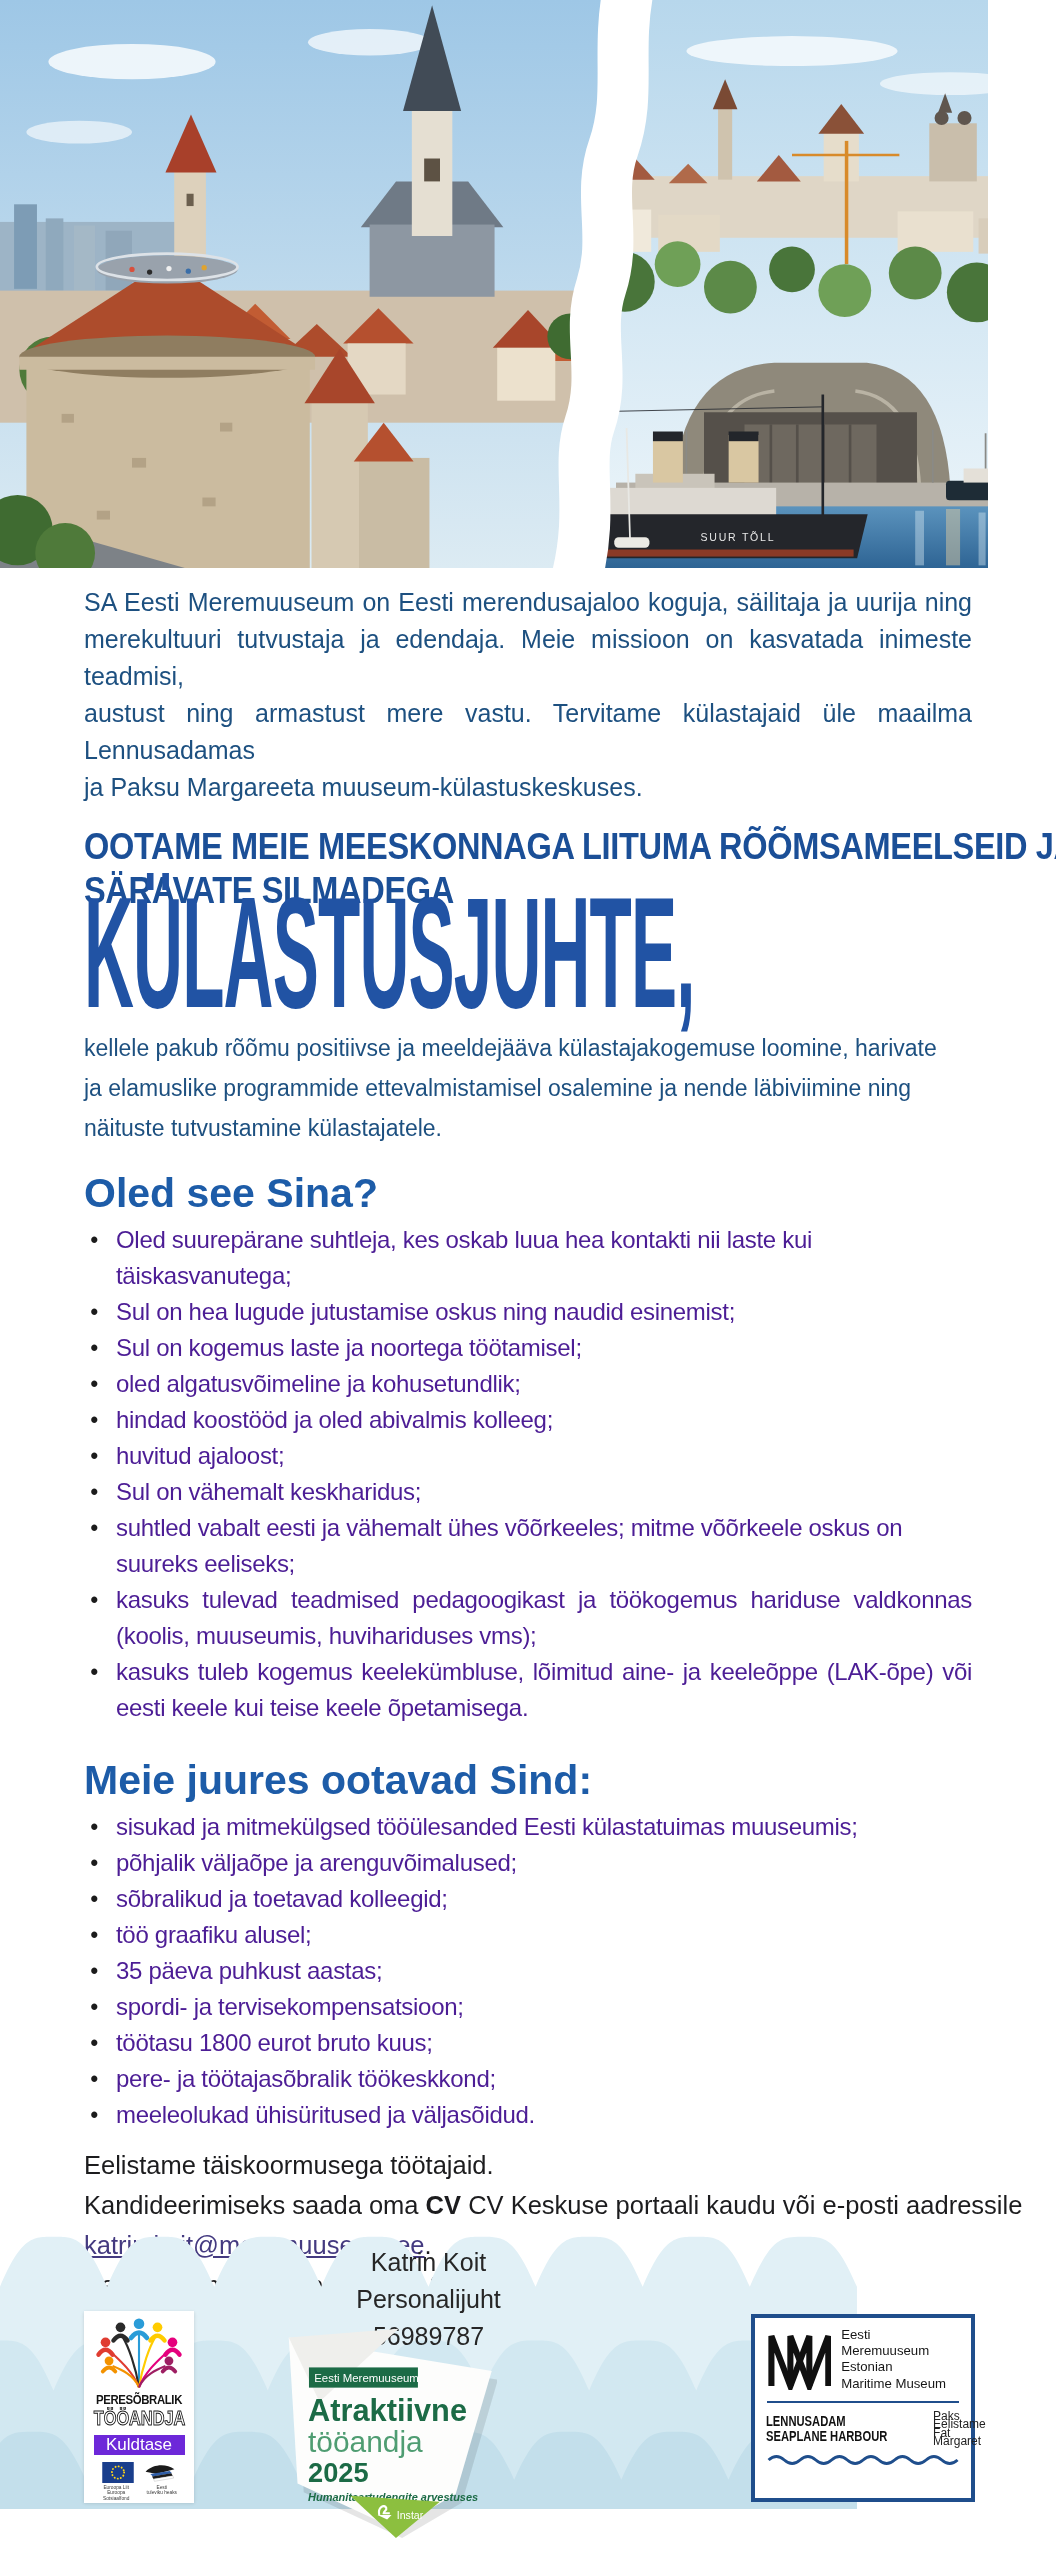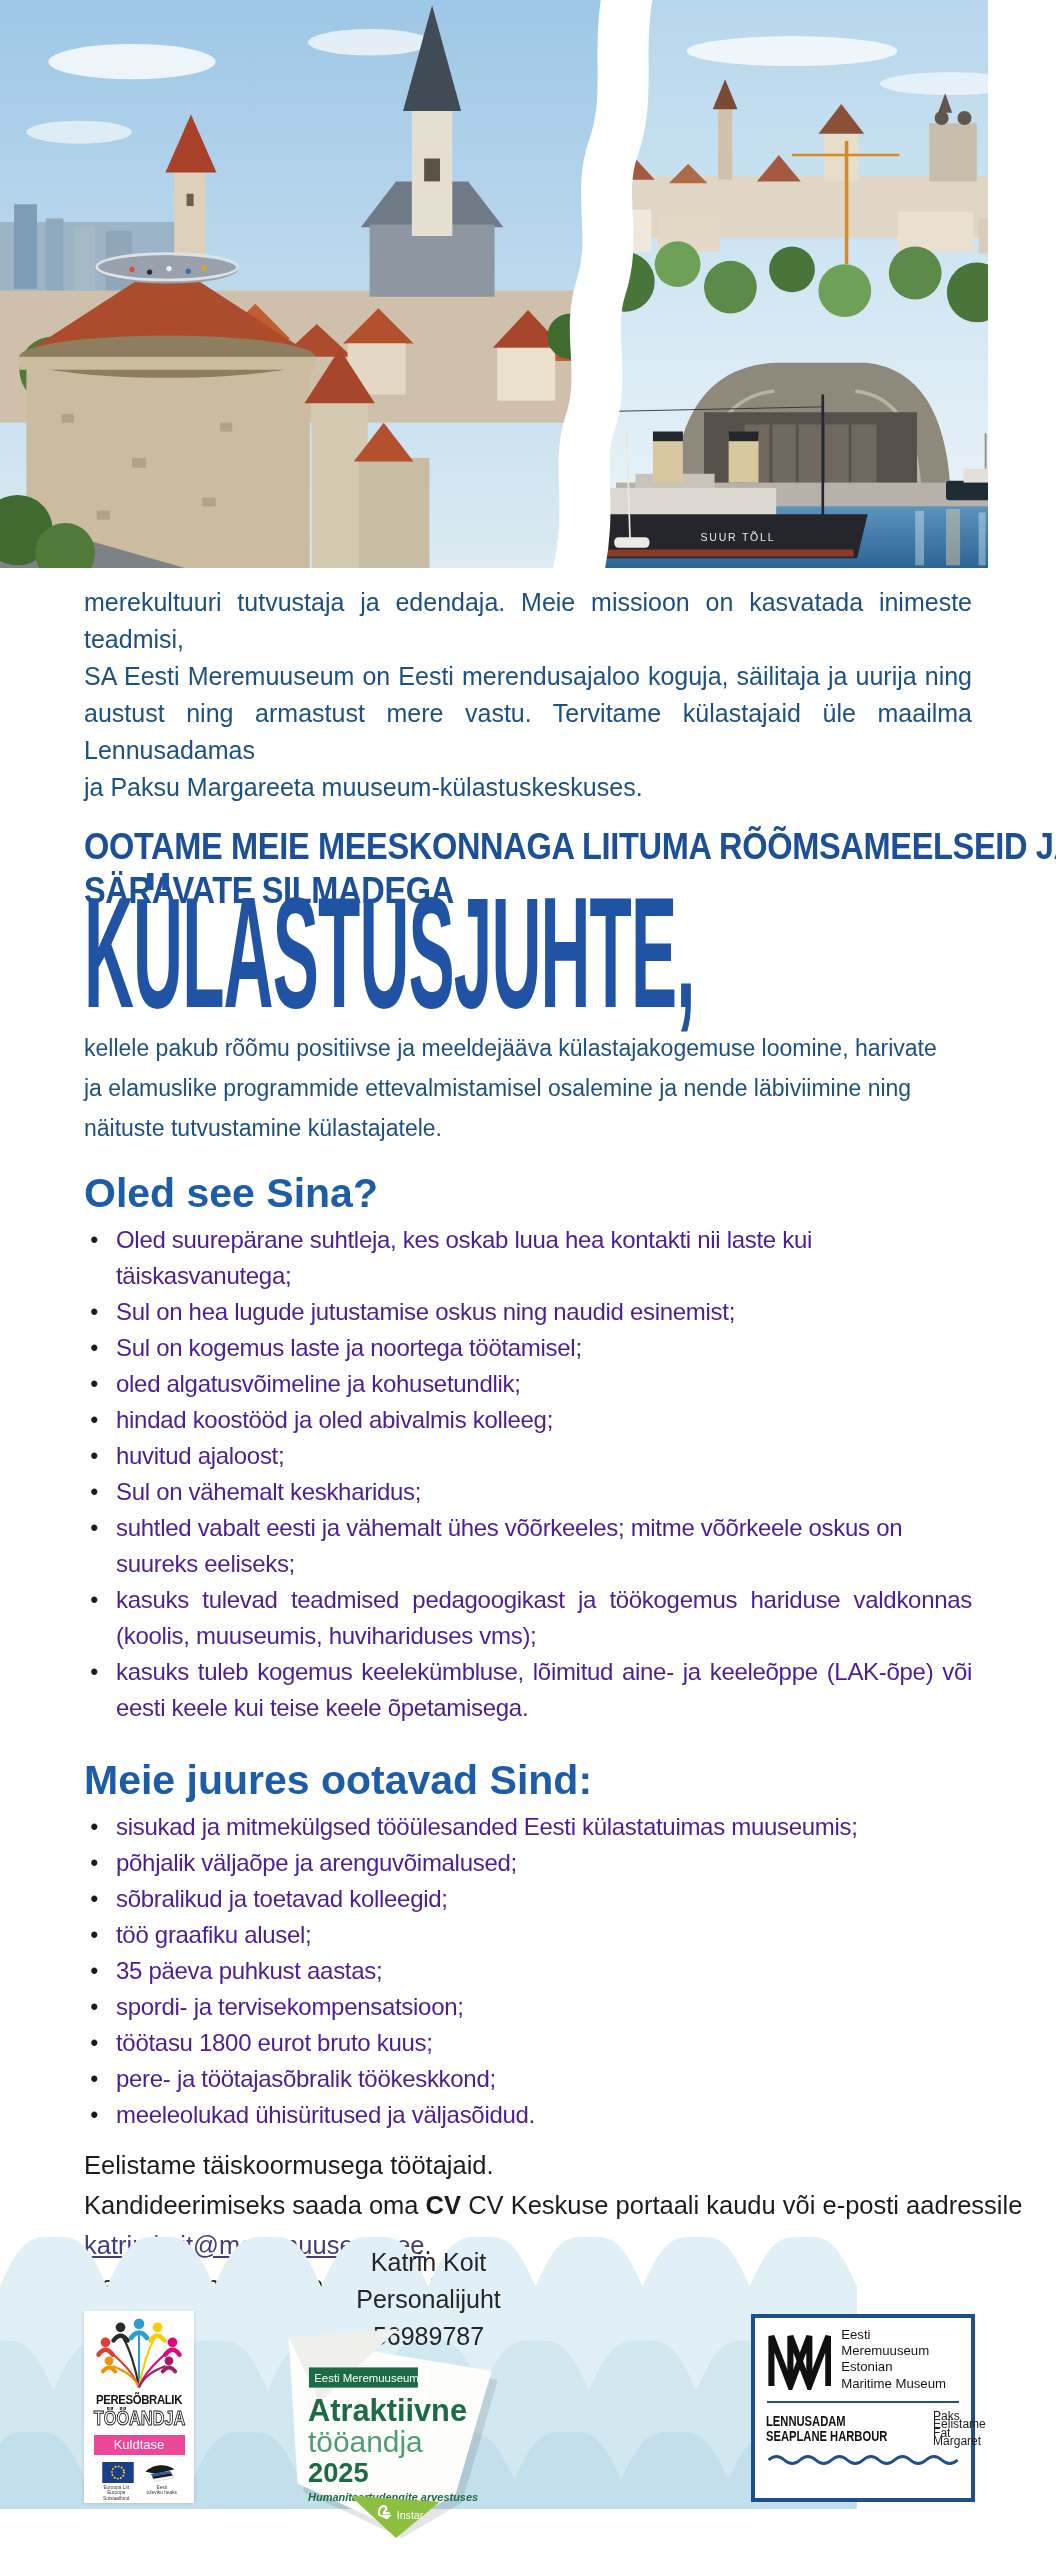--- a/index.html
+++ b/index.html
@@ -44,21 +44,21 @@
   .footer .waves { position:absolute; inset:0; }
   .contact { position:absolute; left:0; right:0; top:25px; text-align:center; color:#262626;
              font-size:25px; line-height:37px; }
   .contact div { margin-bottom:0; }
 
   
   .card-family { position:absolute; left:84px; top:92px; width:110px; height:192px; background:#fff;
                  box-shadow:0 0.9px 3.5px rgba(0,0,0,.15); text-align:center; padding-top:3.5px; }
   .card-family .l1 { margin-top:1.8px; font-size:12px; font-weight:bold; color:#141414; letter-spacing:-0.4px;
                      transform:scaleX(0.95); transform-origin:center; white-space:nowrap; }
-  .goldbar { width:91px; height:20px; background:#ec4899; color:#fff; font-size:13px; line-height:20px;
+  .goldbar { width:91px; height:20px; background:#6d28d9; color:#fff; font-size:17px; line-height:20px;
              margin:2.6px auto 0; }
   .flagrow { display:flex; justify-content:center; gap:10.6px; margin-top:7px; }
   .flagcap { display:flex; justify-content:center; gap:10.6px; margin-top:1.8px; }
   .flagcap div { width:35px; font-size:4.8px; line-height:5.7px; color:#3c3c3c; }
 
   
   .card-attract { position:absolute; left:258px; top:99px; width:239px; height:257px; }
 
   
   .card-museum { position:absolute; left:751px; top:95px; width:224px; height:188px; background:#fff;
@@ -250,22 +250,22 @@
         <rect x="698" y="610" width="40" height="12" rx="5" fill="#eceae4"></rect>
       </g>
 
       <path d="M714,-12 C700,60 718,108 697,168 C678,222 702,268 683,326 C666,378 690,424 670,482 C654,530 676,576 655,658" fill="none" stroke="#ffffff" stroke-width="58"></path>
     </svg>
   </div>
 
   <div class="main">
 
     <div class="intro">
+      <div class="jline">SA Eesti Meremuuseum on Eesti merendusajaloo koguja, säilitaja ja uurija ning</div>
       <div class="jline">merekultuuri tutvustaja ja edendaja. Meie missioon on kasvatada inimeste teadmisi,</div>
-      <div class="jline">SA Eesti Meremuuseum on Eesti merendusajaloo koguja, säilitaja ja uurija ning</div>
       <div class="jline">austust ning armastust mere vastu. Tervitame külastajaid üle maailma Lennusadamas</div>
       <div class="lline">ja Paksu Margareeta muuseum-külastuskeskuses.</div>
     </div>
 
     <div class="kicker">
       <div>OOTAME MEIE MEESKONNAGA LIITUMA RÕÕMSAMEELSEID JA</div>
       <div>SÄRAVATE SILMADEGA</div>
     </div>
 
     <div class="job-title">KÜLASTUSJUHTE,</div>

